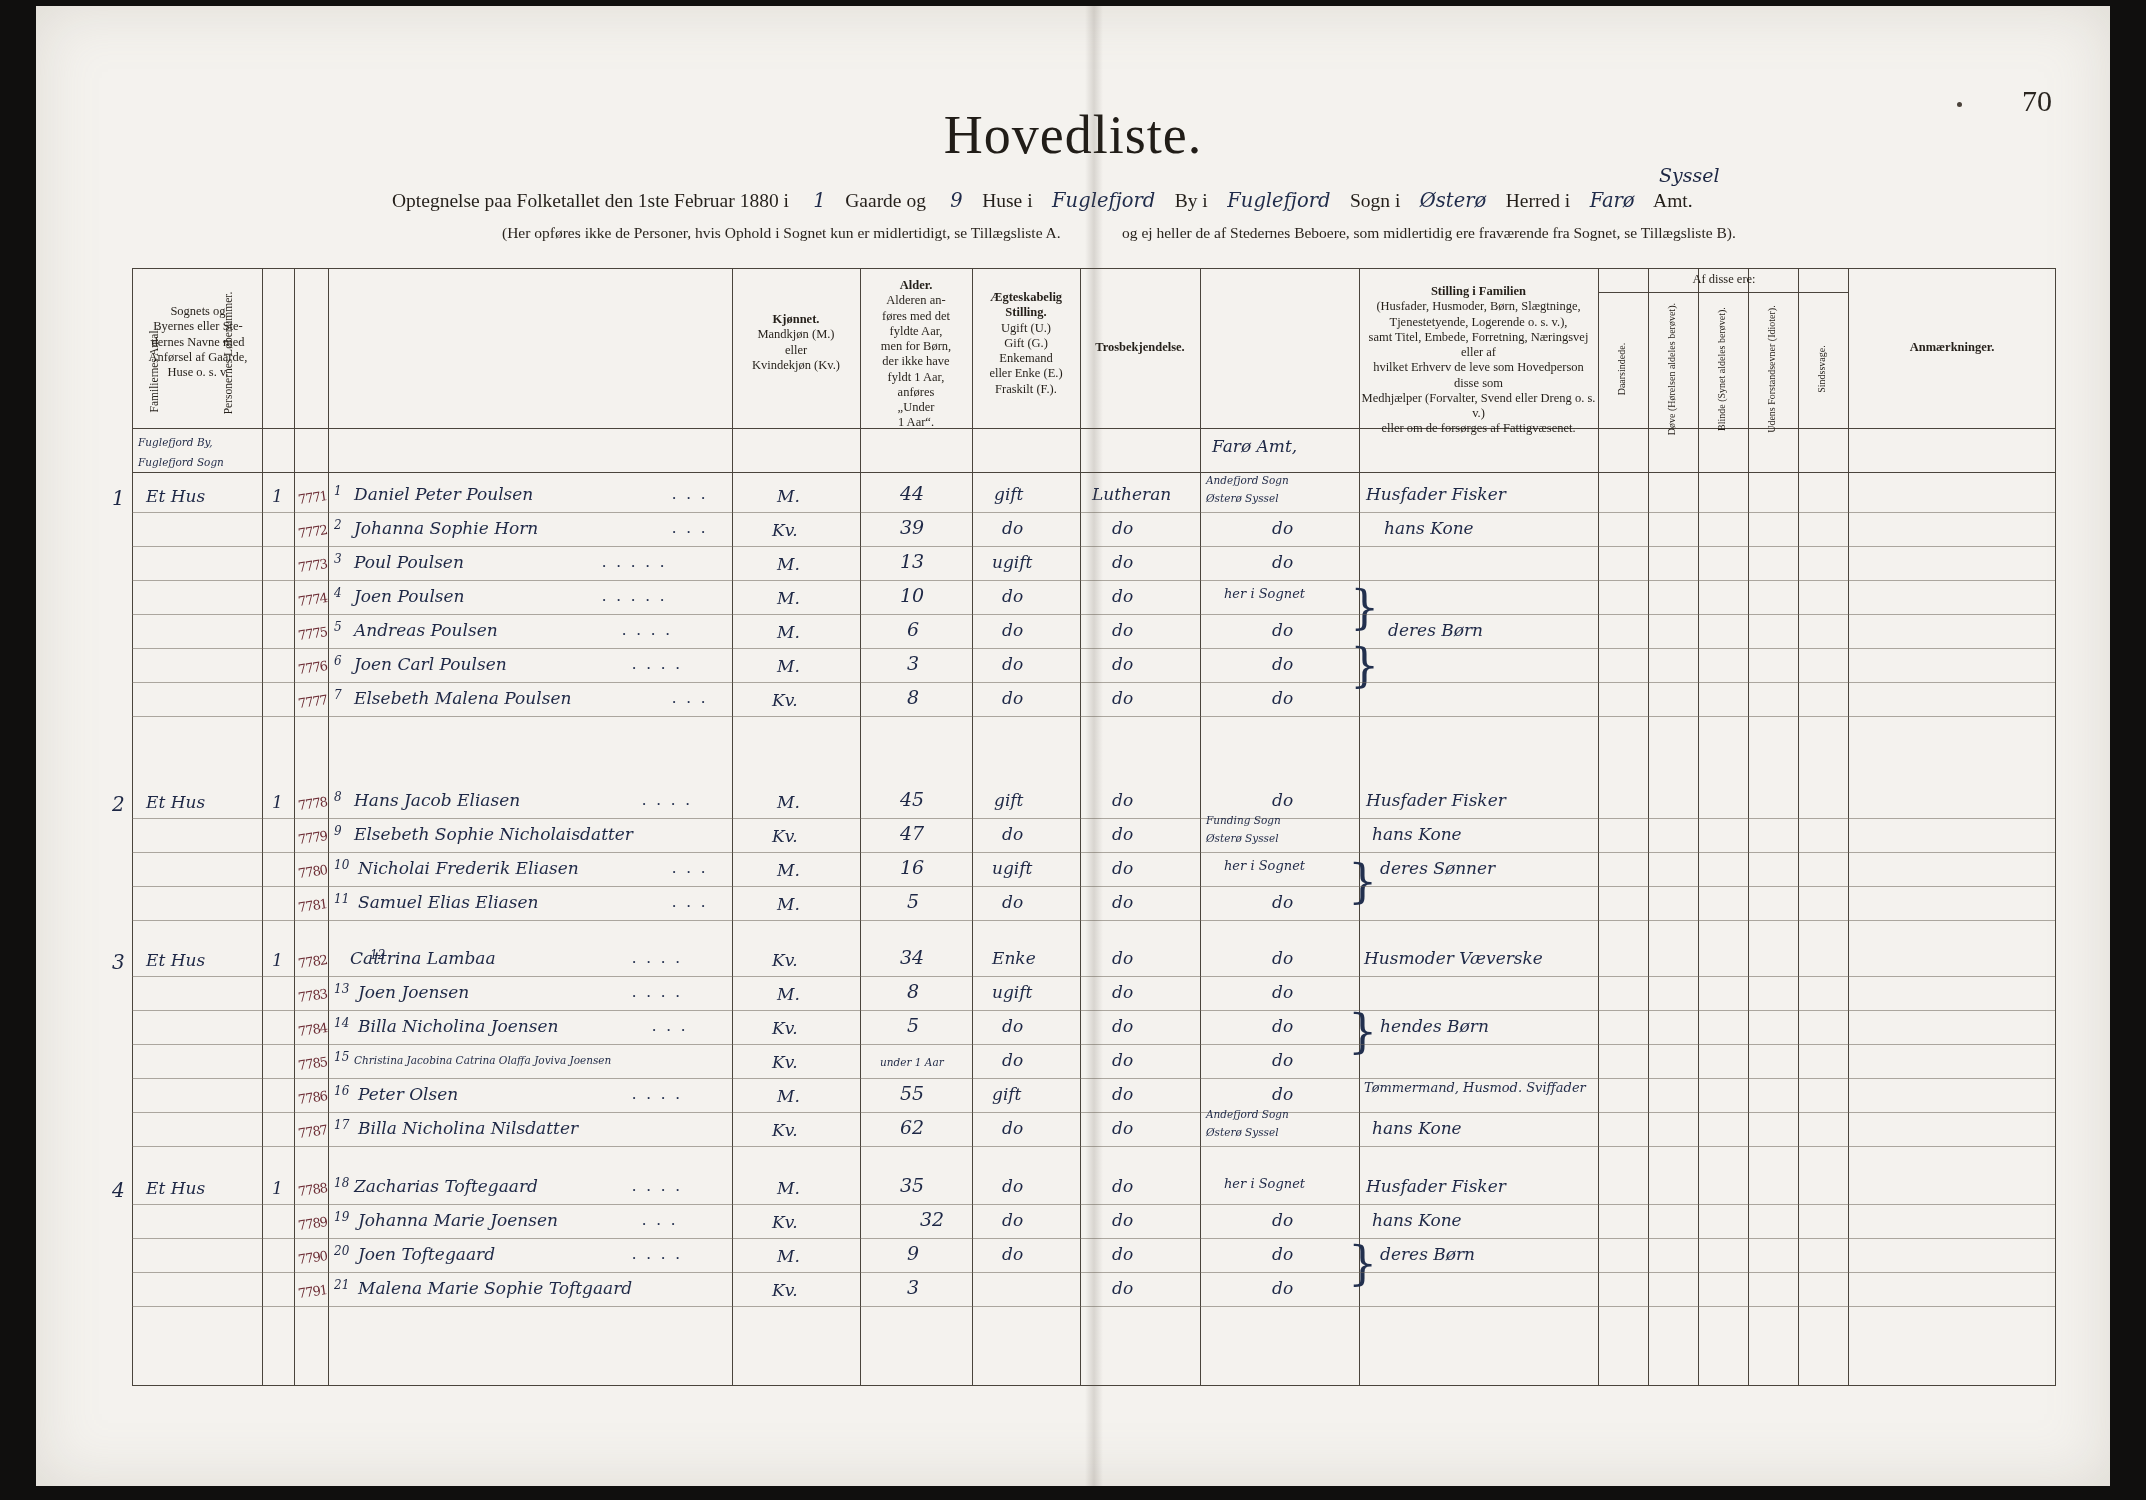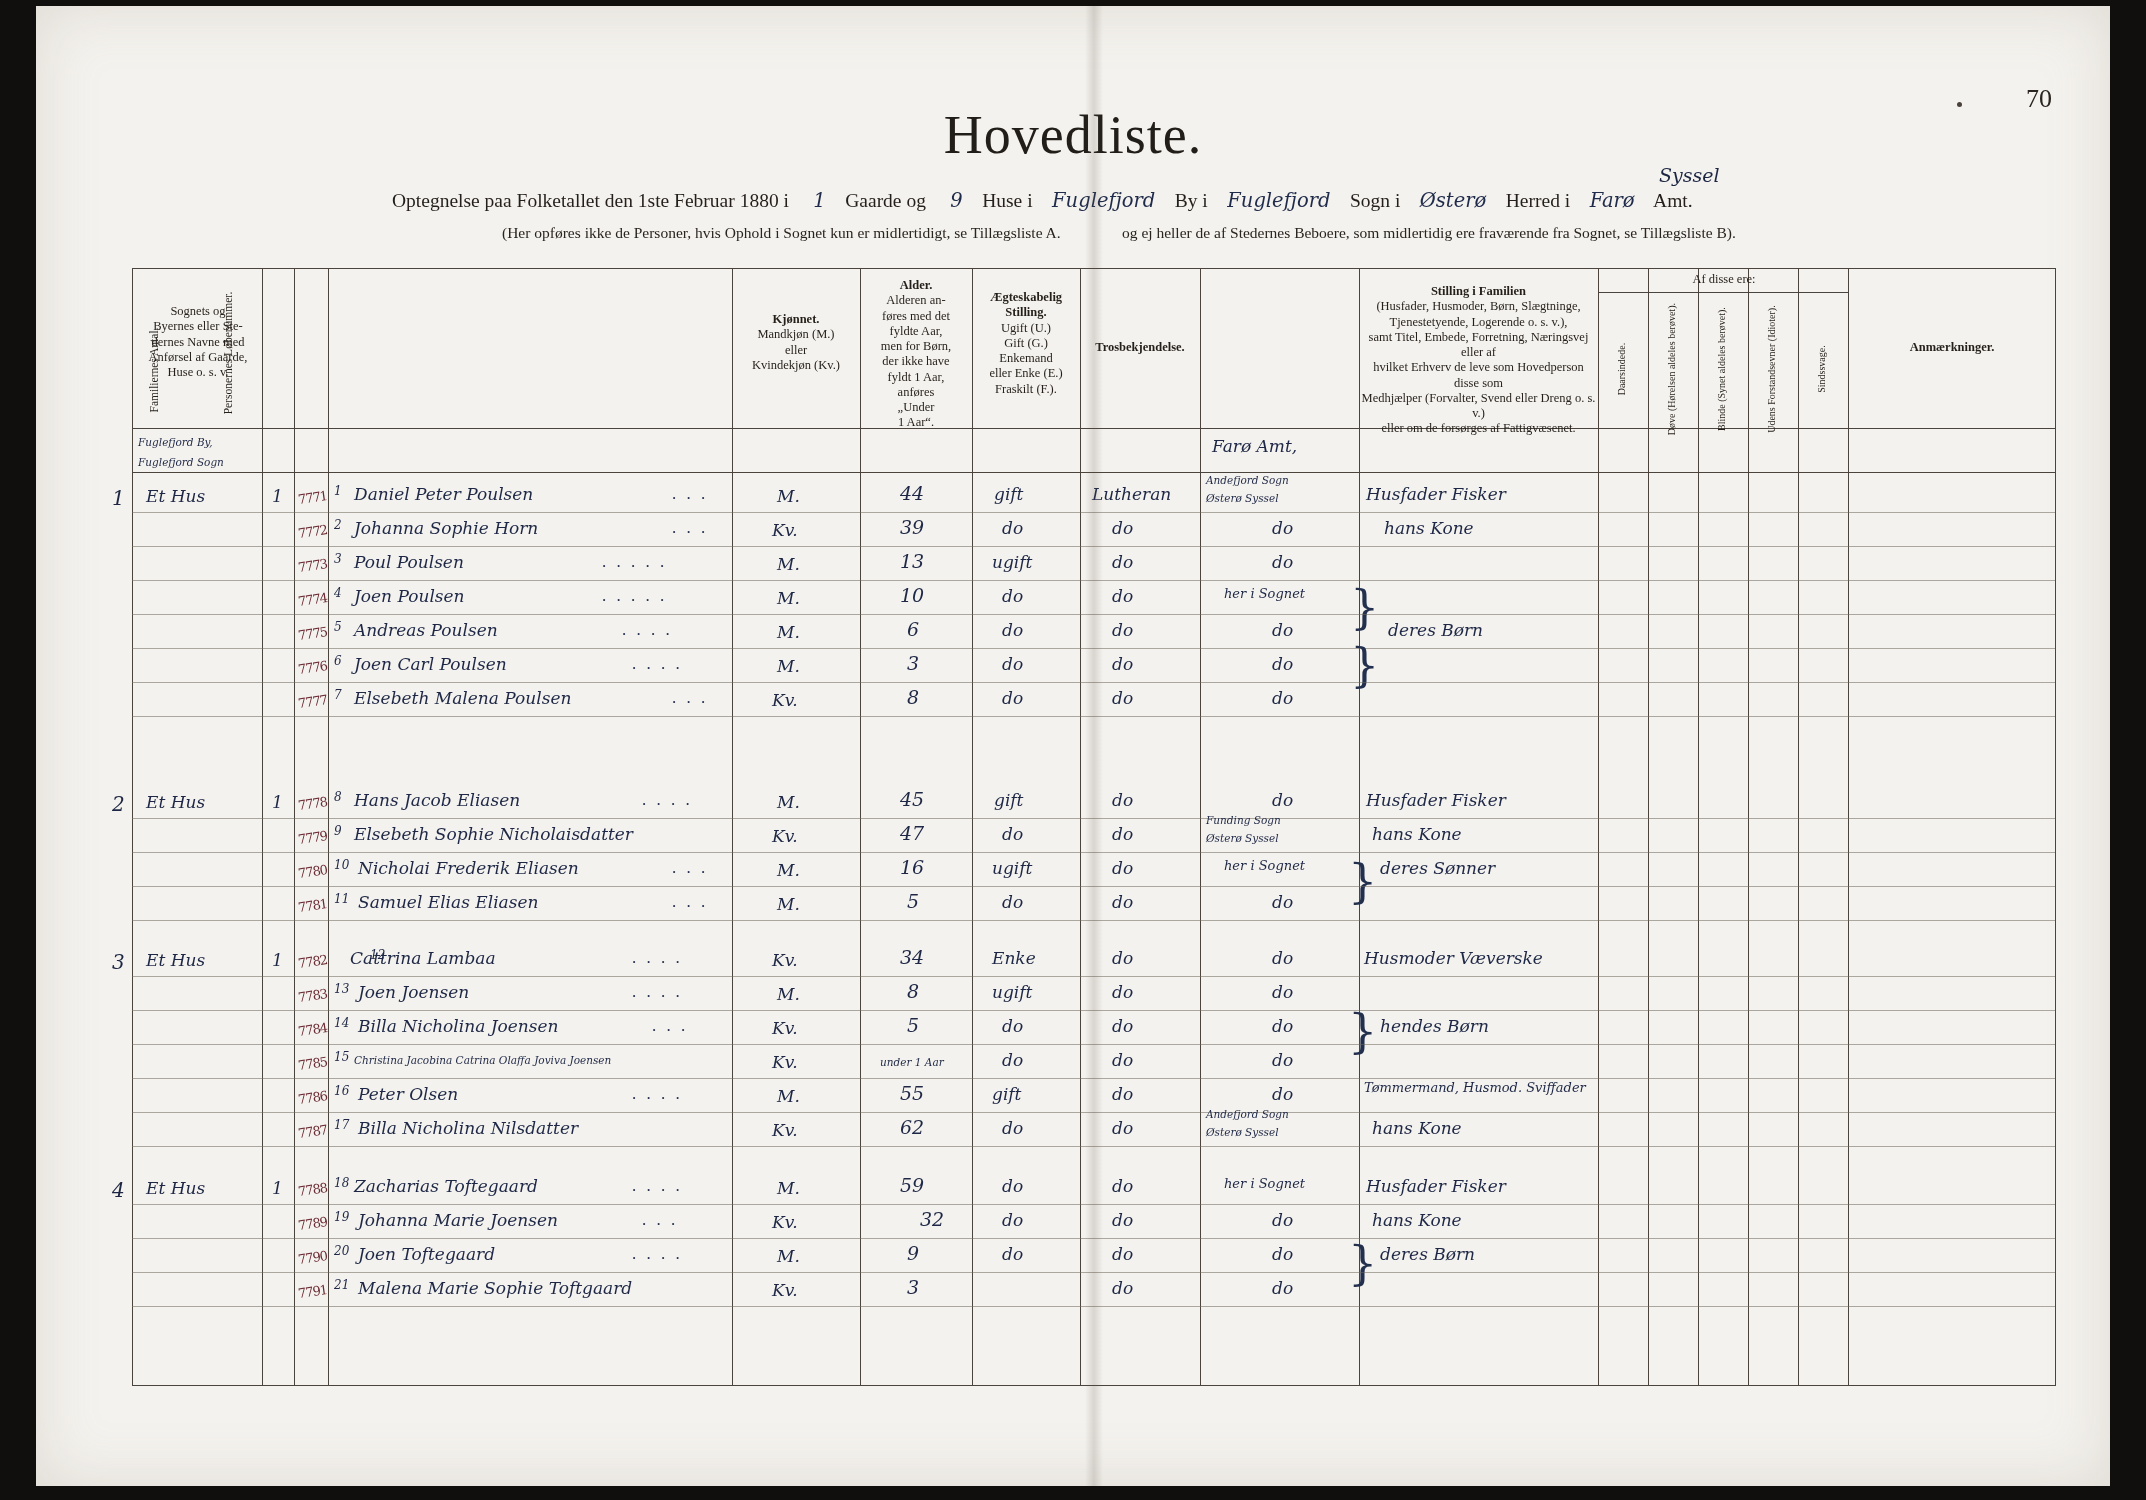--- a/index.html
+++ b/index.html
@@ -41,21 +41,21 @@
   }
   .edge-l { left: 0; top: 0; width: 36px; height: 1500px; }
   .edge-r { right: 0; top: 0; width: 36px; height: 1500px; }
   .edge-t { left: 0; top: 0; width: 2146px; height: 6px; }
   .edge-b { left: 0; bottom: 0; width: 2146px; height: 14px; }
 
   
   .page-number {
     position: absolute;
     right: 58px; top: 78px;
-    font-size: 26px;
+    font-size: 30px;
     font-family: "Liberation Serif", serif;
     color: #2a2520;
   }
   .page-dot {
     position: absolute;
     right: 148px; top: 96px;
     width: 5px; height: 5px;
     background: #4a423a;
     border-radius: 50%;
   }
@@ -526,21 +526,21 @@
 
       <div class="hw" style="left:-20px; top:910px; font-size:20px;">4</div>
       <div class="cellhand" style="left:14px; top:910px;">Et Hus</div>
       <div class="num" style="left:140px; top:910px;">1</div>
 
       <div class="stamp" style="left:166px; top:914px;">7788</div>
       <div class="num" style="left:202px; top:908px; font-size:12px;">18</div>
       <div class="cellhand" style="left:222px; top:908px;">Zacharias Toftegaard</div>
       <div class="dots" style="left:500px; top:908px;">. . . .</div>
       <div class="cellhand" style="left:645px; top:910px;">M.</div>
-      <div class="num" style="left:768px; top:906px; font-size:19px;">59</div>
+      <div class="num" style="left:768px; top:906px; font-size:19px;">35</div>
       <div class="cellhand" style="left:870px; top:908px;">do</div>
       <div class="cellhand" style="left:980px; top:908px;">do</div>
       <div class="cellhand sm" style="left:1092px; top:908px;">her i Sognet</div>
       <div class="cellhand" style="left:1234px; top:908px;">Husfader  Fisker</div>
       <div class="rowline" style="left:0; top:936px; width:1923px;"></div>
 
       <div class="stamp" style="left:166px; top:948px;">7789</div>
       <div class="num" style="left:202px; top:942px; font-size:12px;">19</div>
       <div class="cellhand" style="left:226px; top:942px;">Johanna Marie Joensen</div>
       <div class="dots" style="left:510px; top:942px;">. . .</div>

